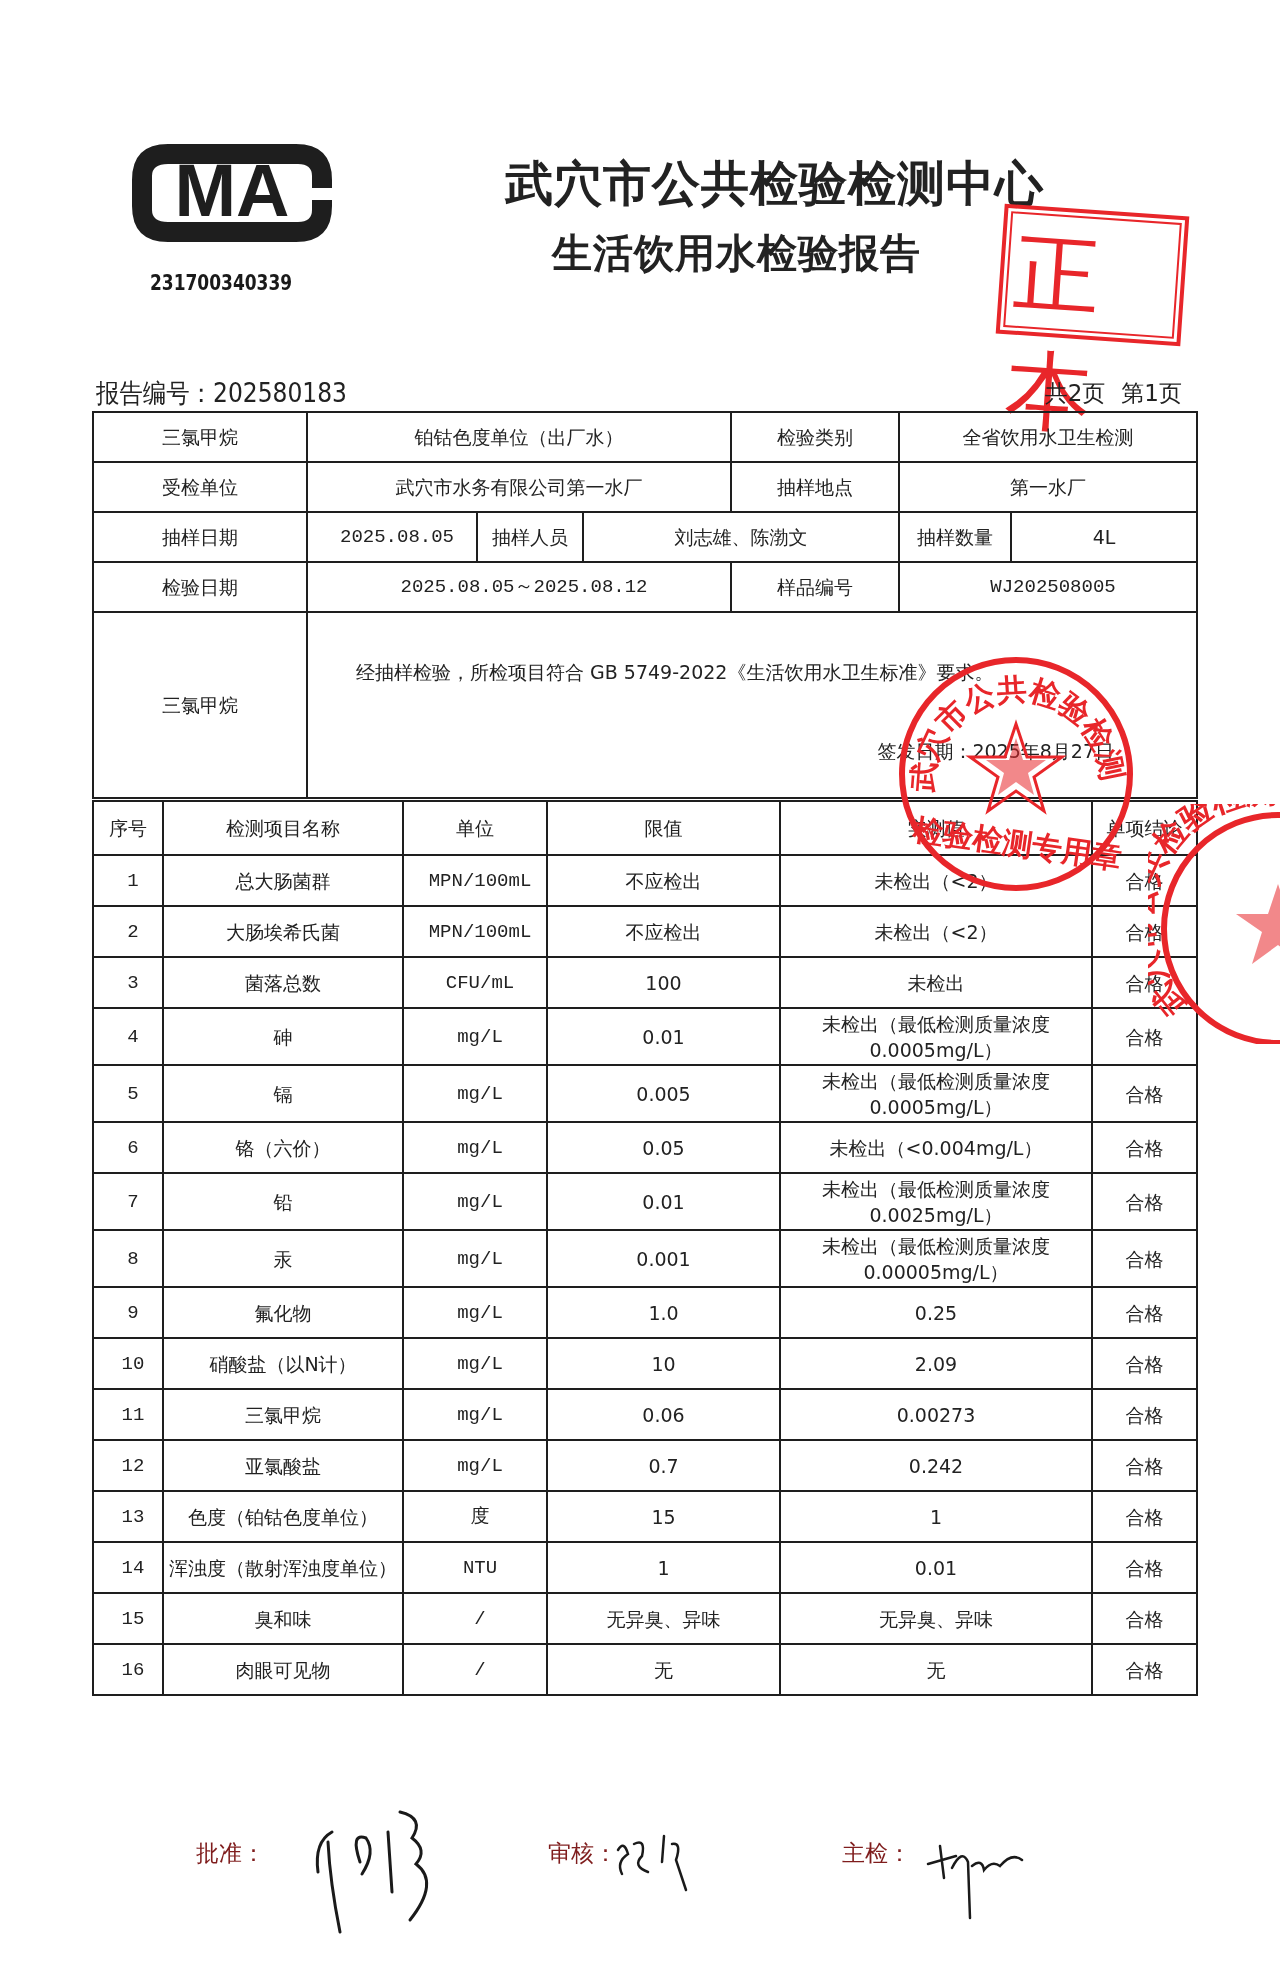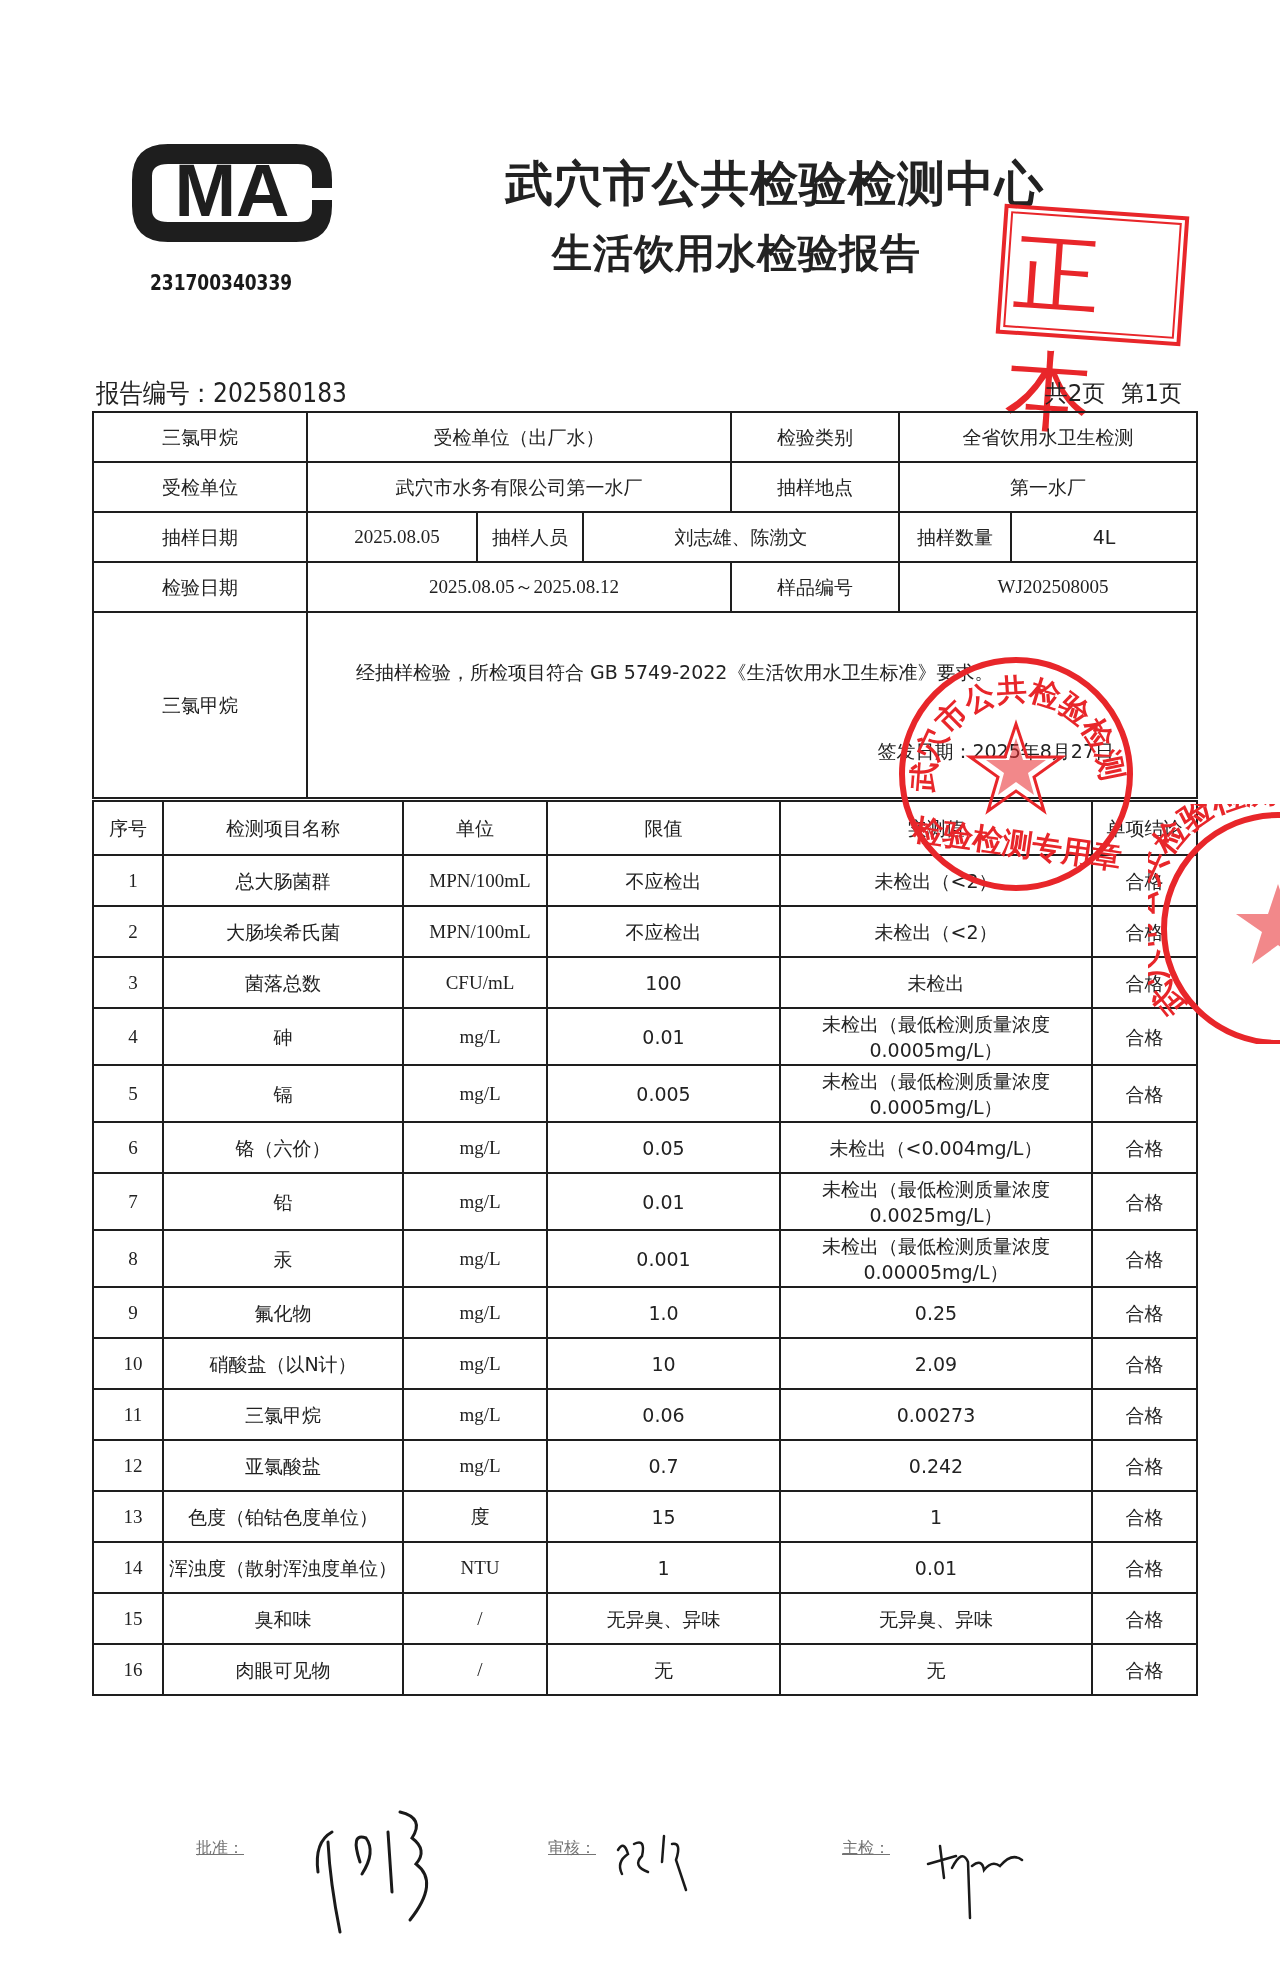--- a/index.html
+++ b/index.html
@@ -28,23 +28,23 @@
   .info { top:411px; width:1104px; }
   .info td { height:48px; }
   .conclusion-cell { position:relative; text-align:left; }
   .conc-text { position:absolute; left:48px; top:46px; font-size:19px; }
   .sign-date { position:absolute; right:82px; top:125px; font-size:19px; }
 
   .results { top:800px; width:1104px; }
   .results td { height:49px; font-size:19px; }
   .results tr.two td { height:55px; }
   .results .hdr td { height:52px;margin-left:41px; }
-  .mono { font-family:Liberation Serif, serif;padding-left:10px; }
-
-  .sig-row { position:absolute; top:1838px; font-size:16px; color:#737373;text-decoration:underline; }
+  .mono { font-family:Liberation Mono, monospace;padding-left:10px; }
+
+  .sig-row { position:absolute; top:1838px; font-size:23px; color:#7f1d1d; }
   .sig-svg { position:absolute; }
 
   .seal { position:absolute; pointer-events:none; }
 </style>
 </head>
 <body>
 
 <svg class="cma" viewBox="0 0 208 106">
   <path d="M40 4 H168 Q204 4 204 40 V48 H184 V36 Q184 24 170 24 H40 Q24 24 24 36 V70 Q24 82 40 82 H170 Q184 82 184 70 V60 H204 V66 Q204 102 168 102 H40 Q4 102 4 66 V40 Q4 4 40 4 Z" fill="#1e1e1e"></path>
   <text x="104" y="76" text-anchor="middle" font-family="Liberation Sans, sans-serif" font-weight="bold" font-size="74" fill="#1e1e1e">MA</text>
@@ -71,21 +71,21 @@
       <col style="width:170px">
       <col style="width:106px">
       <col style="width:148px">
       <col style="width:168px">
       <col style="width:112px">
       <col style="width:186px">
   </colgroup>
   <tbody>
       <tr>
     <td>三氯甲烷</td>
-    <td colspan="3">受检单位（出厂水）</td>
+    <td colspan="3">铂钴色度单位（出厂水）</td>
     <td>检验类别</td>
     <td colspan="2">全省饮用水卫生检测</td>
   </tr>
   <tr>
     <td>受检单位</td>
     <td colspan="3">武穴市水务有限公司第一水厂</td>
     <td>抽样地点</td>
     <td colspan="2">第一水厂</td>
   </tr>
   <tr>

